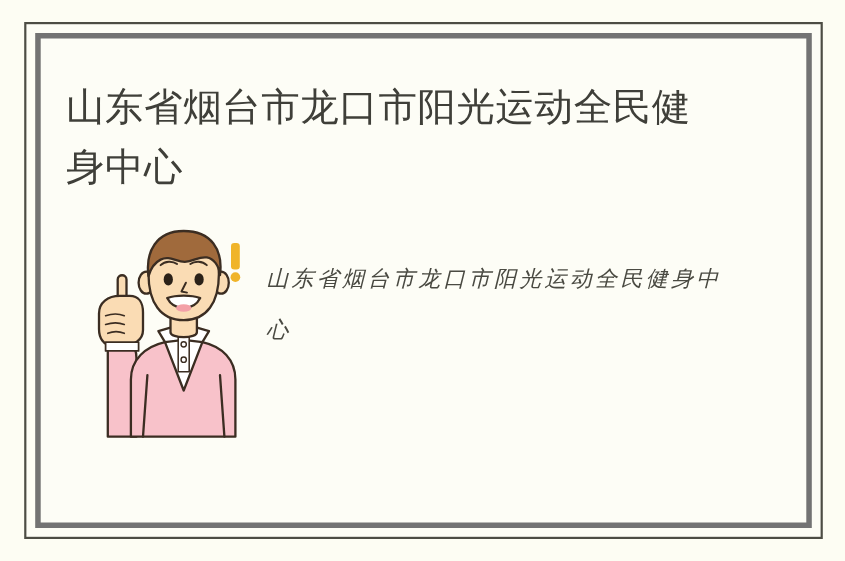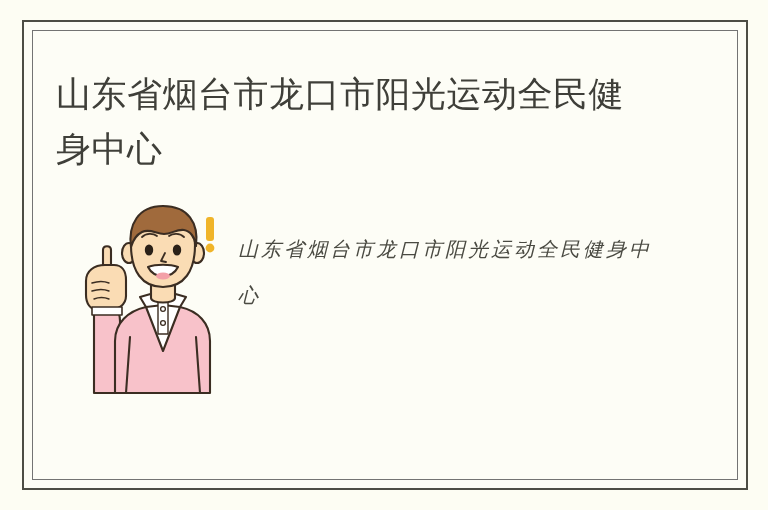--- a/index.html
+++ b/index.html
@@ -33,21 +33,21 @@
     border: 2px solid #4d4d44;
     box-sizing: border-box;
     background: #fdfdf5;
   }
   .frame-inner {
     position: absolute;
     left: 8px;
     top: 8px;
     right: 8px;
     bottom: 8px;
-    border: 1px solid #737373;
+    border: 5px solid #737373;
     box-sizing: border-box;
     background: #fdfdf6;
   }
 
   .content {
     position: absolute;
     left: 0;
     top: 0;
     right: 0;
     bottom: 0;

